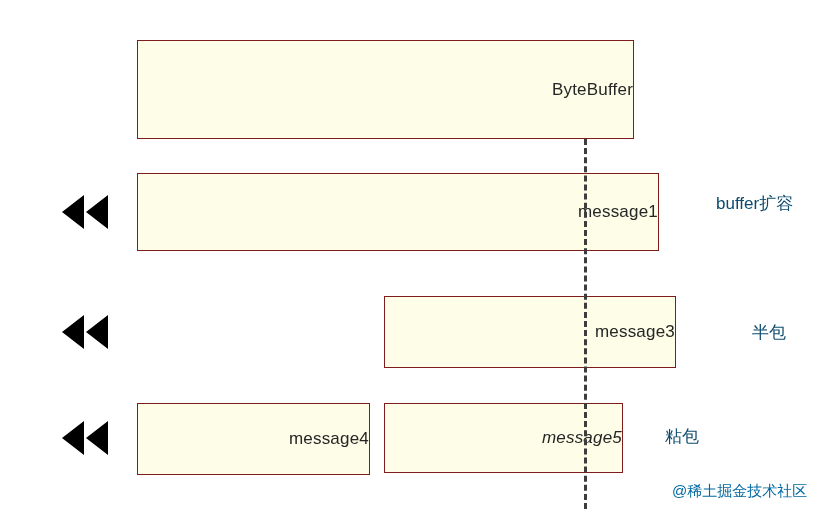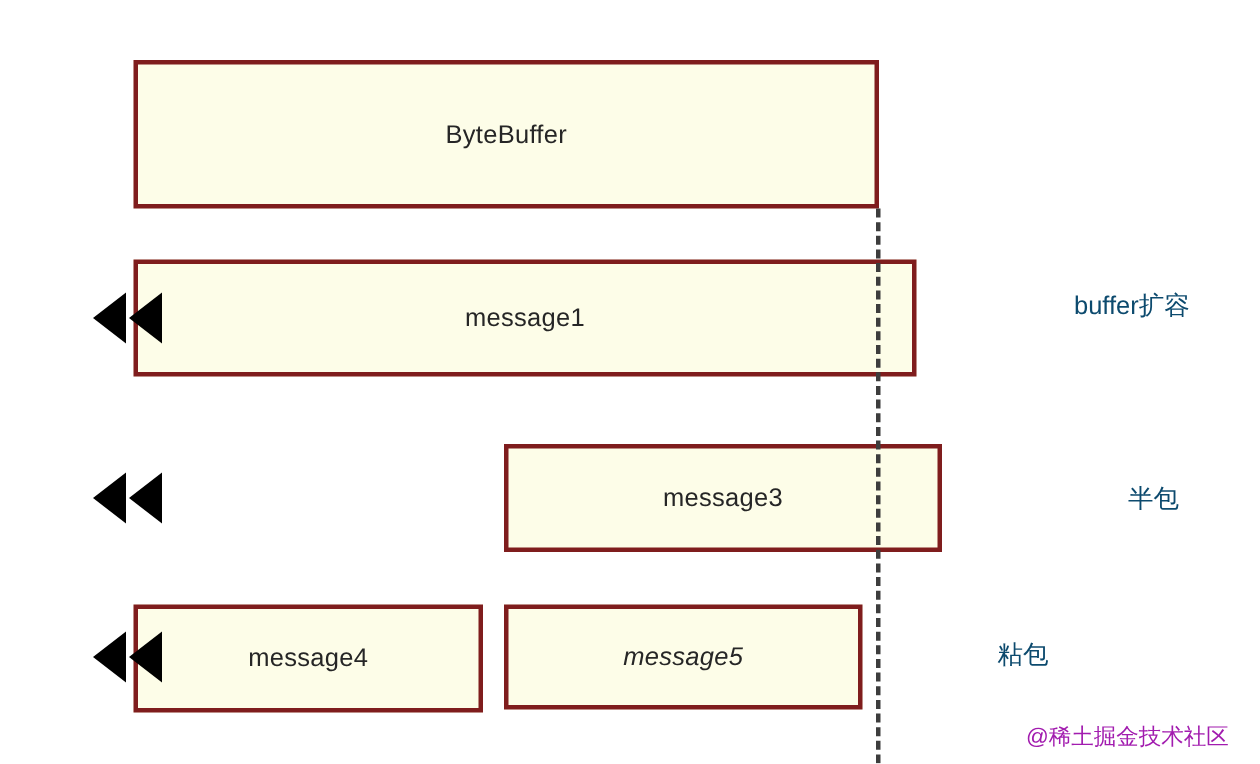--- a/index.html
+++ b/index.html
@@ -16,24 +16,25 @@
     height: 509px;
     background: #ffffff;
     overflow: hidden;
   }
 
   
   .box {
     position: absolute;
     box-sizing: border-box;
     background: #fdfde8;
-    border: 3px solid #7f1d1d;
+    border: 1px solid #7f1d1d;
     display: flex;
     align-items: center;
-    justify-content: center;
+    justify-content: flex-end;
+    margin-left: 48px;
   }
   .box-label {
     font-size: 17px;
     color: #262626;
     letter-spacing: 0.2px;
     white-space: nowrap;
     user-select: none;
   }
 
   
@@ -87,24 +88,23 @@
   #label-buffer-expand { left: 716px; top: 192px; }
   #label-half-packet   { left: 752px; top: 321px; }
   #label-sticky-packet { left: 665px; top: 425px; }
 
   
   #watermark {
     position: absolute;
     left: 672px;
     top: 482px;
     font-size: 15px;
-    color: #a21caf;
+    color: #0369a1;
     white-space: nowrap;
     user-select: none;
-    margin-left: 12px;
   }
 </style>
 </head>
 <body>
 
 <div id="canvas">
 
   <div class="box" id="box-bytebuffer">
     <span class="box-label">ByteBuffer</span>
   </div>

